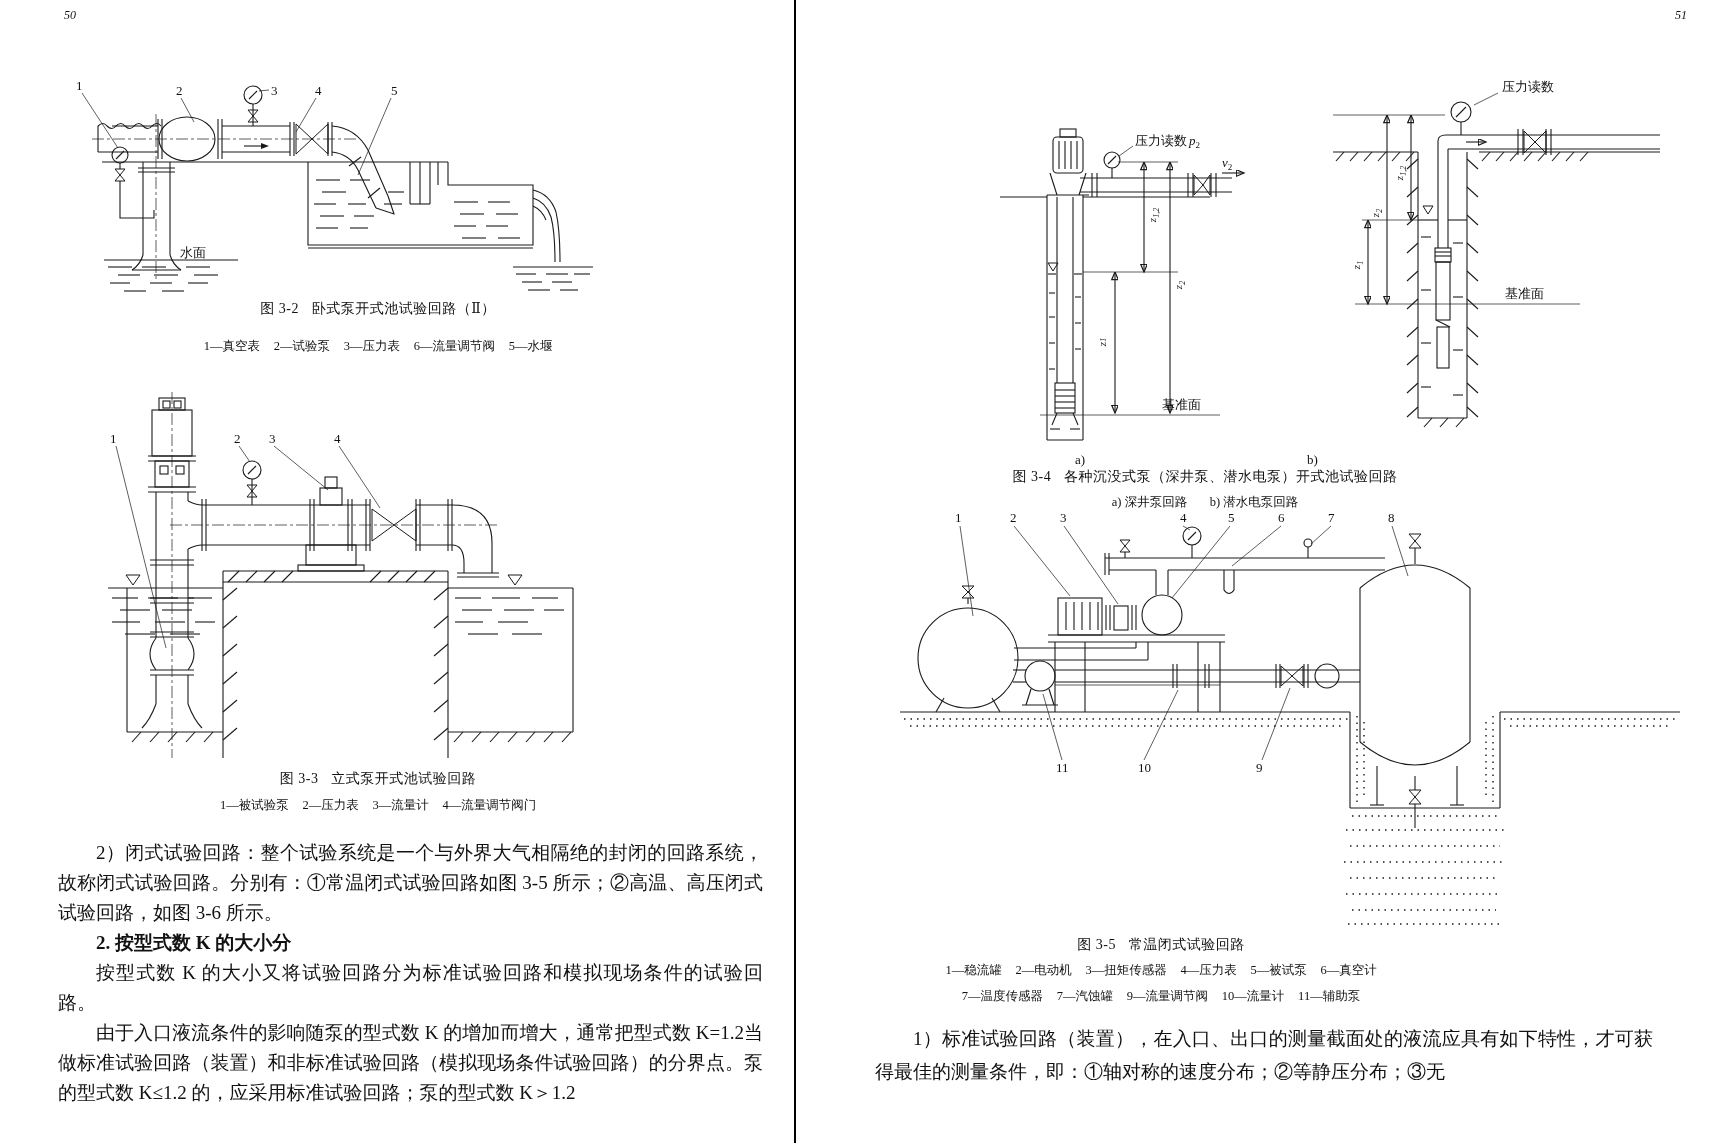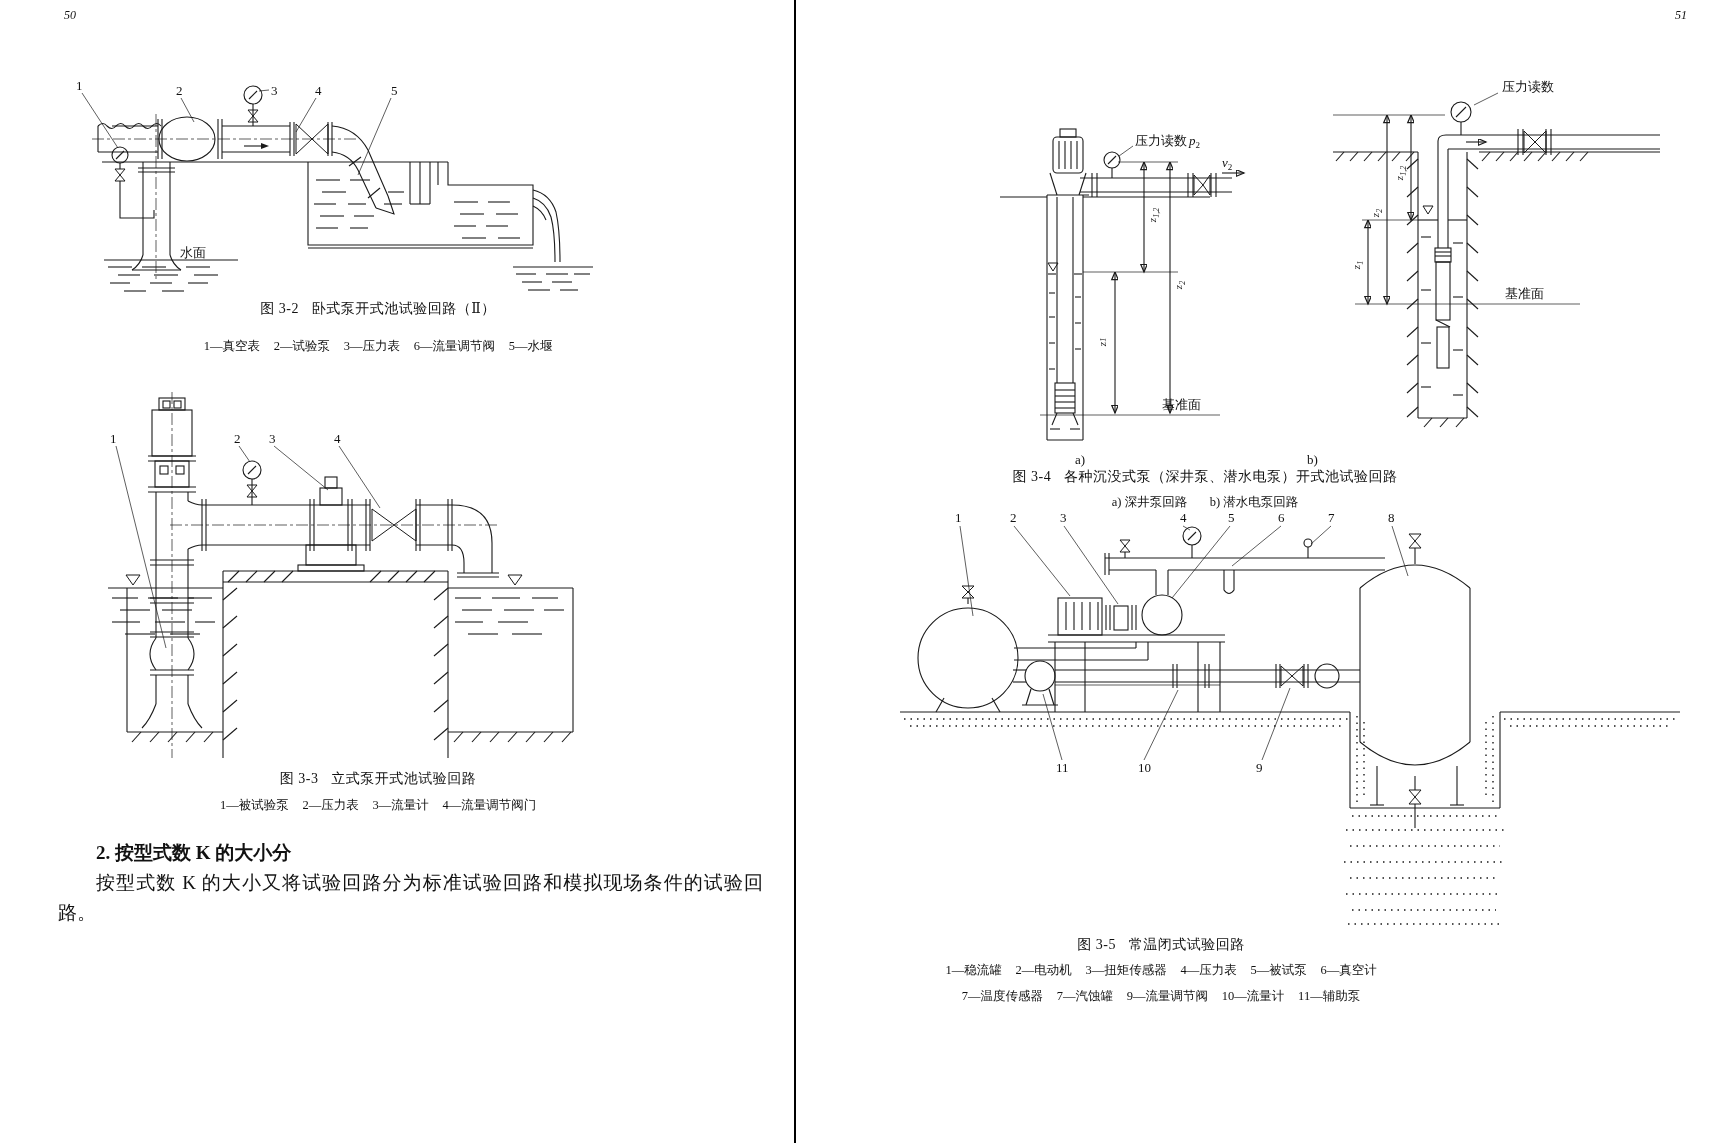--- a/index.html
+++ b/index.html
@@ -349,22 +349,24 @@
     </g>
   </svg>
   <div class="cap" style="left:0;top:770px;width:640px">
     <span>图 3-3</span><span class="t">立式泵开式池试验回路</span>
   </div>
   <div class="leg" style="left:0;top:797px;width:640px">
     <span>1—被试验泵</span><span>2—压力表</span><span>3—流量计</span><span>4—流量调节阀门</span>
   </div>
 
   <div class="body-text">
+    <p>2）闭式试验回路：整个试验系统是一个与外界大气相隔绝的封闭的回路系统，故称闭式试验回路。分别有：①常温闭式试验回路如图 3-5 所示；②高温、高压闭式试验回路，如图 3-6 所示。</p>
     <p class="head">2. 按型式数 K 的大小分</p>
     <p>按型式数 K 的大小又将试验回路分为标准试验回路和模拟现场条件的试验回路。</p>
+    <p>由于入口液流条件的影响随泵的型式数 K 的增加而增大，通常把型式数 K=1.2当做标准试验回路（装置）和非标准试验回路（模拟现场条件试验回路）的分界点。泵的型式数 K≤1.2 的，应采用标准试验回路；泵的型式数 K＞1.2</p>
   </div>
 </div>
 
 <div class="page" id="page-right">
   <div class="pageno" style="left:800px;">51</div>
 
   <svg viewBox="0 0 790 385" style="left:25px;top:65px;width:790px;height:385px">
 
     <g>
       <rect x="160" y="64" width="16" height="8"></rect>
@@ -679,14 +681,15 @@
     <span>图 3-5</span><span class="t">常温闭式试验回路</span>
   </div>
   <div class="leg" style="left:0;top:962px;width:572px">
     <span>1—稳流罐</span><span>2—电动机</span><span>3—扭矩传感器</span><span>4—压力表</span><span>5—被试泵</span><span>6—真空计</span>
   </div>
   <div class="leg" style="left:0;top:988px;width:572px">
     <span>7—温度传感器</span><span>7—汽蚀罐</span><span>9—流量调节阀</span><span>10—流量计</span><span>11—辅助泵</span>
   </div>
 
   <div class="body-text">
+    <p>1）标准试验回路（装置），在入口、出口的测量截面处的液流应具有如下特性，才可获得最佳的测量条件，即：①轴对称的速度分布；②等静压分布；③无</p>
   </div>
 </div>
 
 </body></html>

